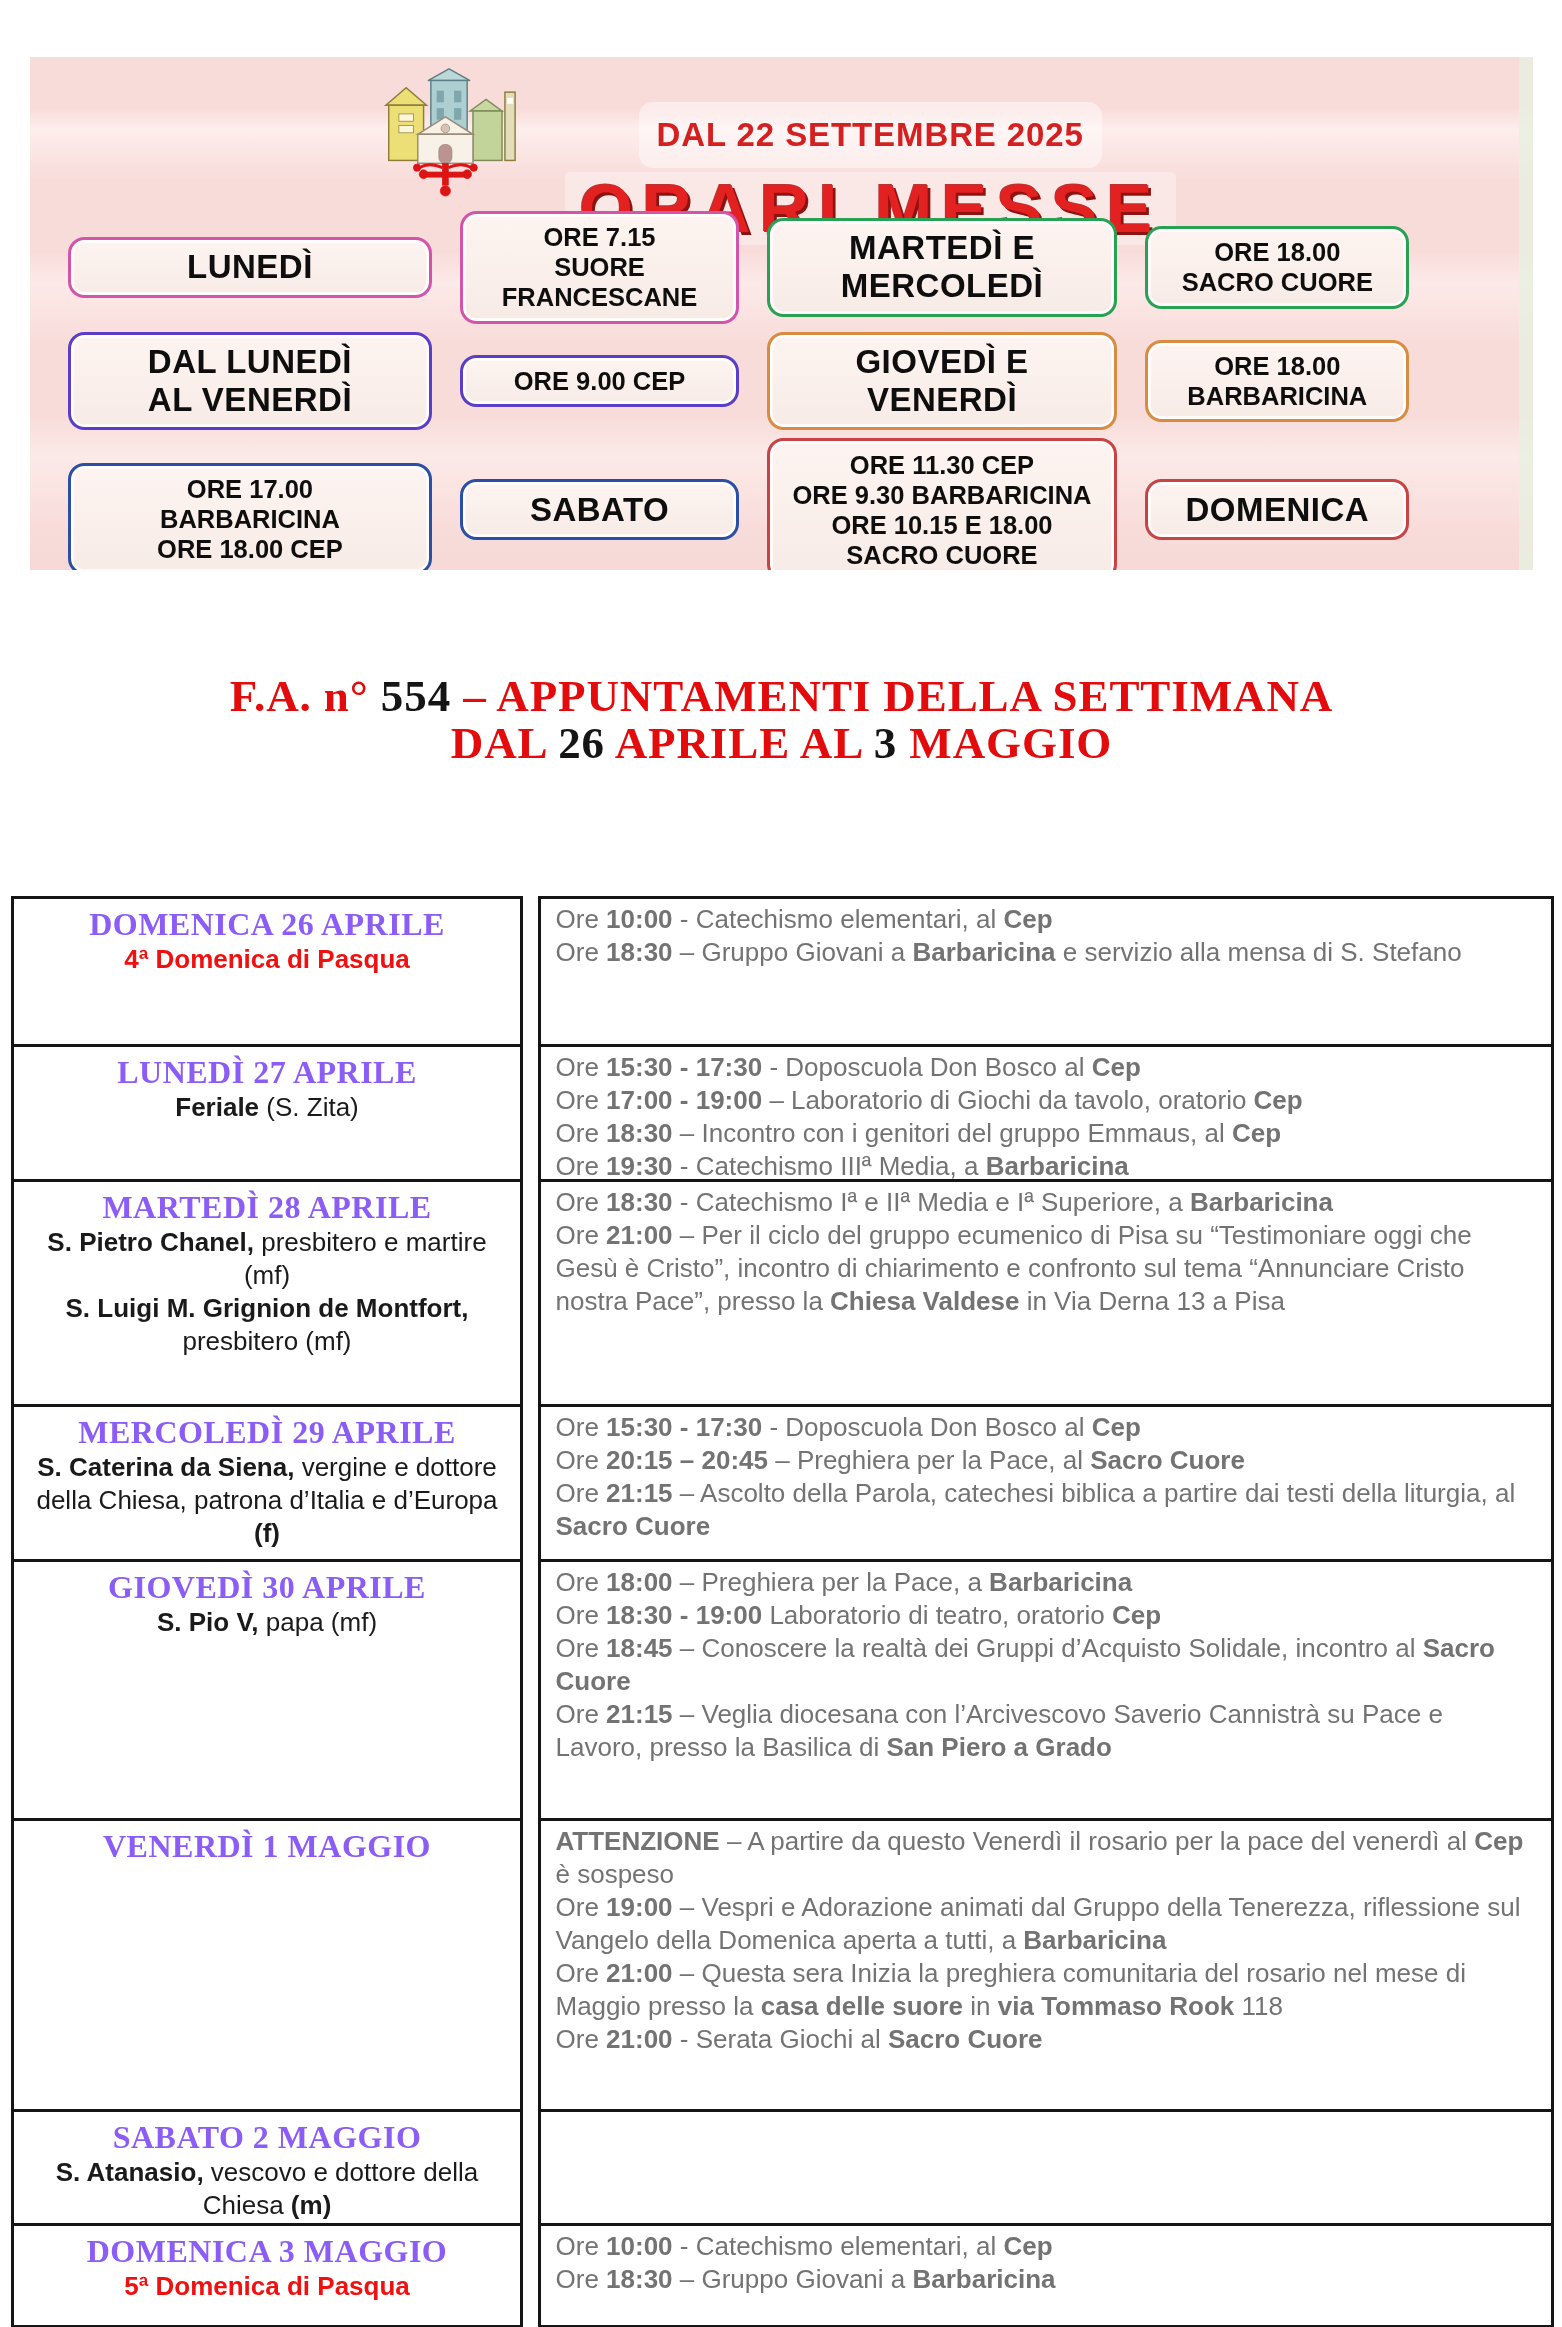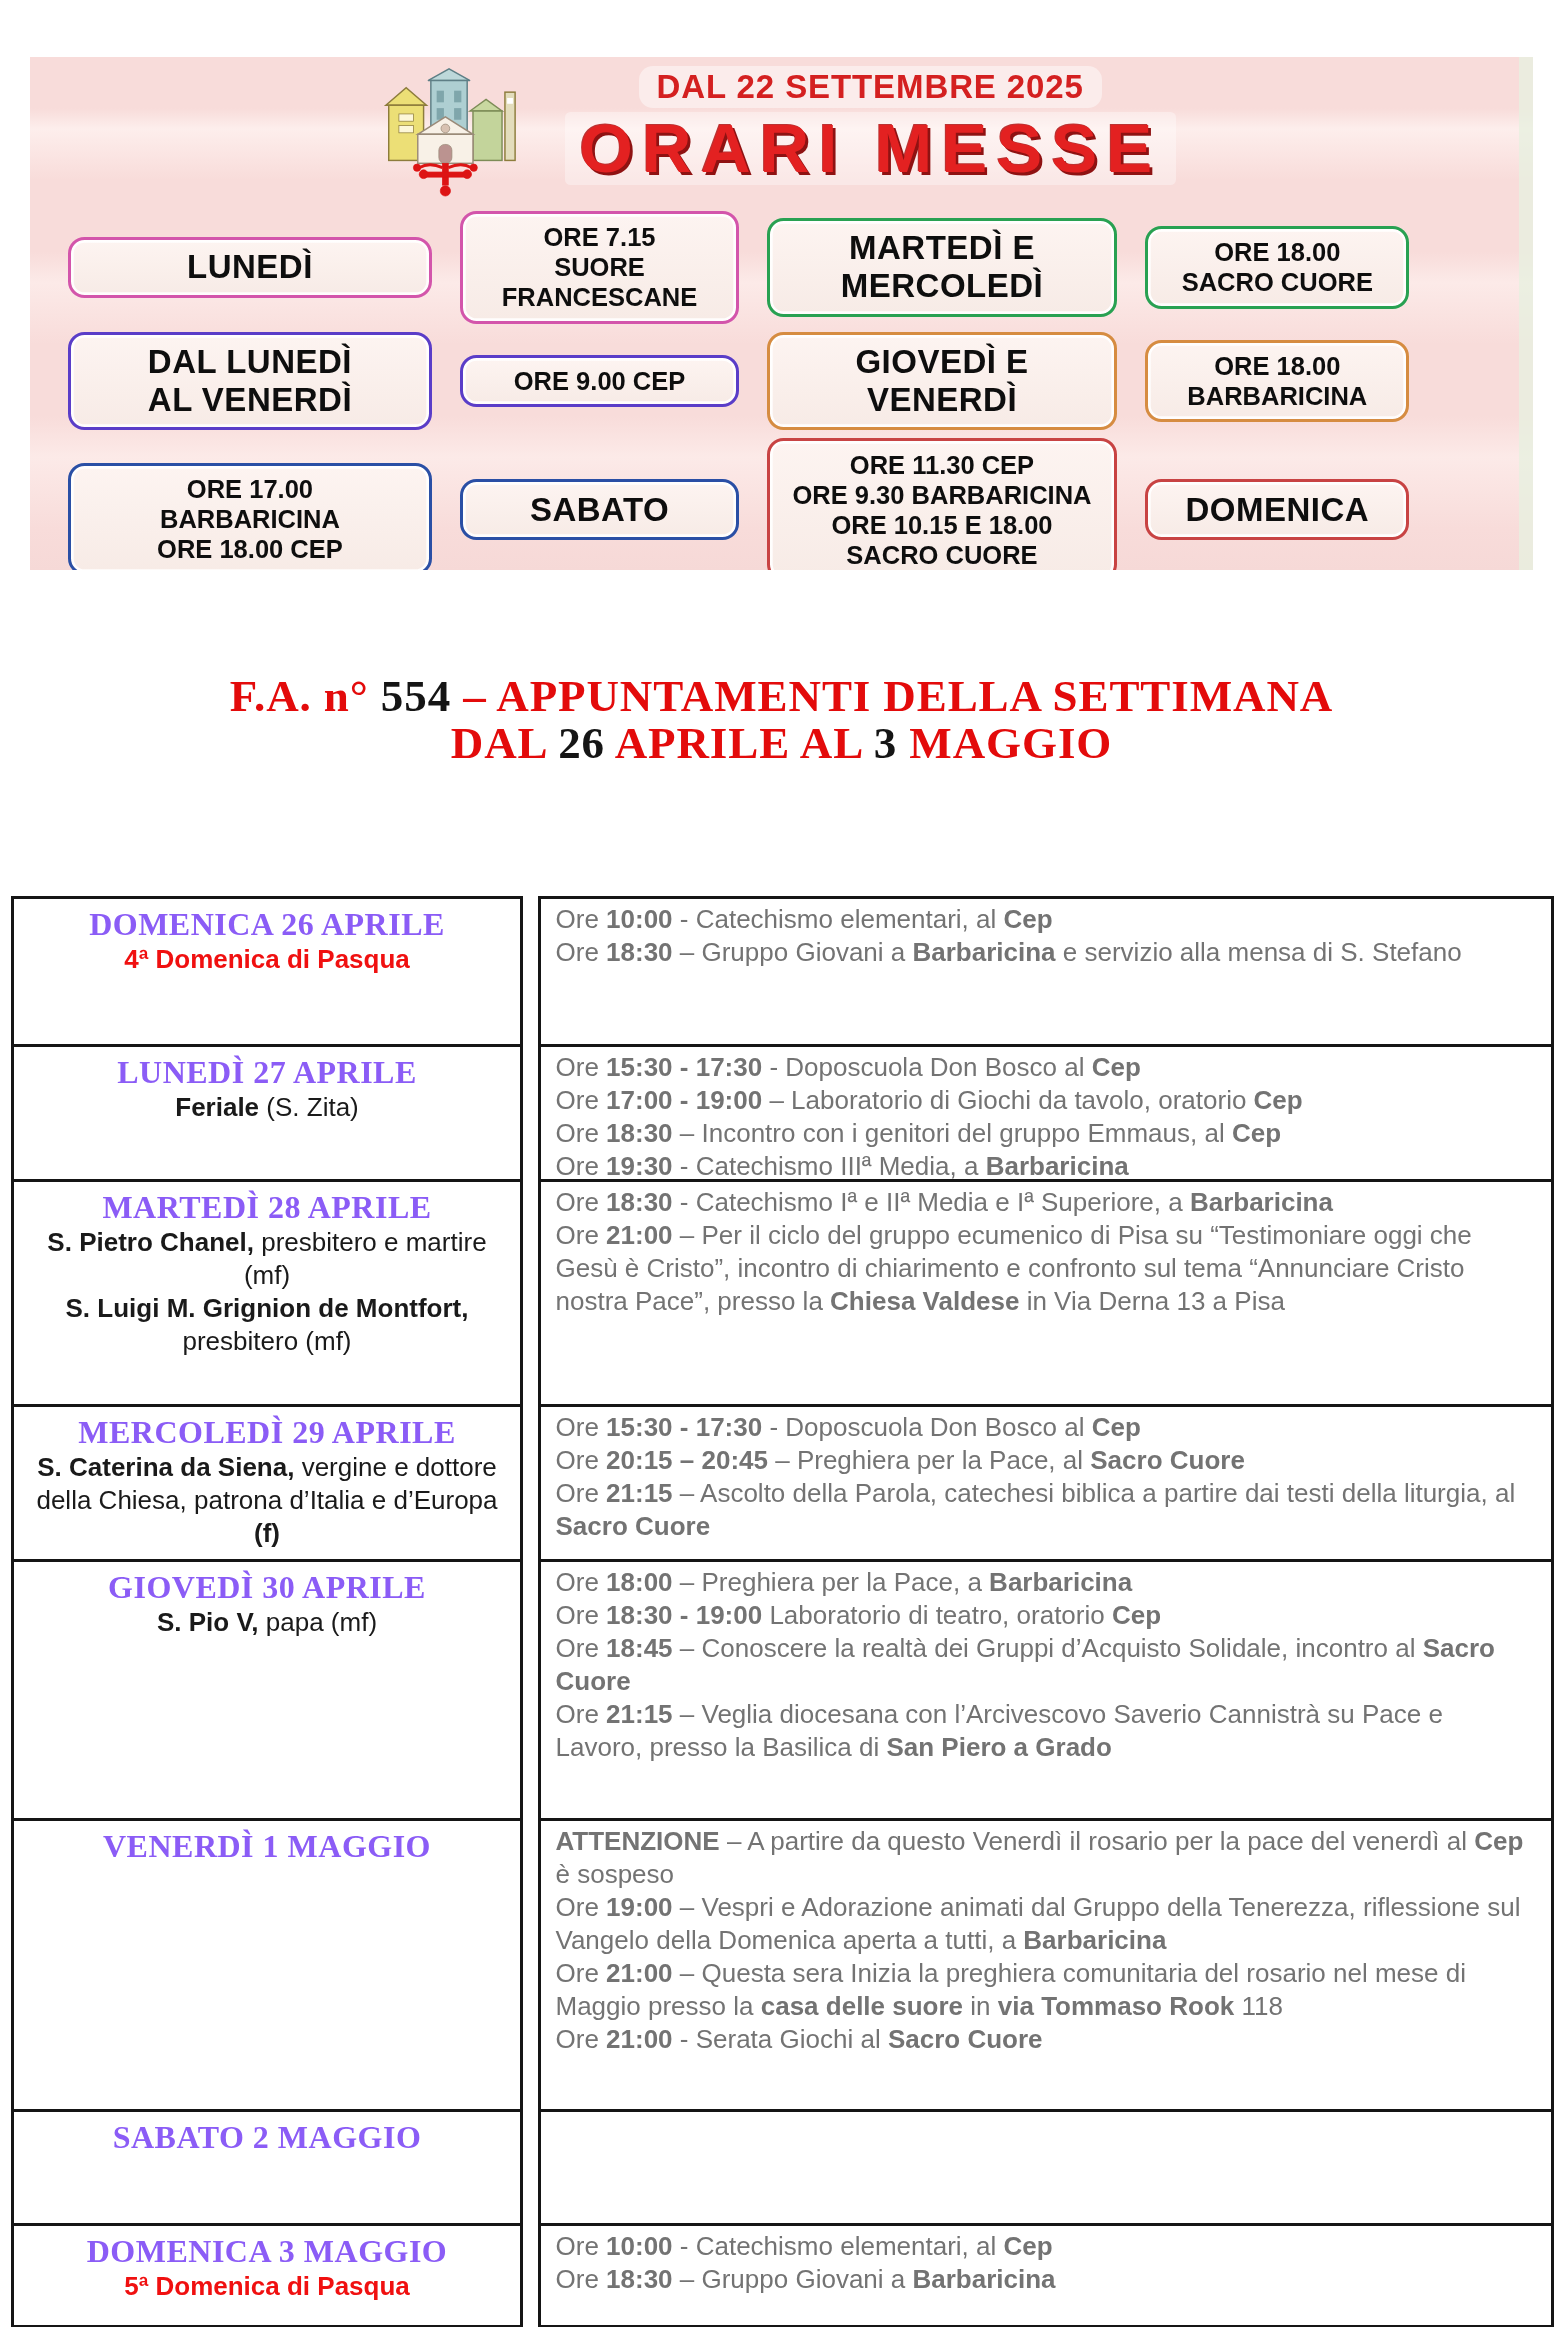--- a/index.html
+++ b/index.html
@@ -21,21 +21,21 @@
   .masthead::after{
     content:"";position:absolute;right:0;top:0;width:14.5px;height:100%;
     background:#e7f0e0;opacity:.8;
   }
   .mh-top{display:flex;align-items:flex-start;padding:9px 0 0 23%;height:138px;}
   .mh-illustration{flex:0 0 auto;}
   .mh-titles{margin-left:27px;text-align:center;}
   .mh-date{
     display:inline-block;font-size:33px;font-weight:900;color:#d42020;
     letter-spacing:0.9px;background:rgba(255,255,255,.45);
-    padding:2px 18px;border-radius:14px;
+    padding:14px 18px;border-radius:14px;margin-top:36px;
   }
   .mh-title{
     margin-top:3.6px;font-size:69px;line-height:73px;font-weight:900;color:#e32121;
     letter-spacing:9px;background:rgba(255,255,255,.35);
     padding:0 14.5px;border-radius:5.5px;
     text-shadow:2.7px 2.7px 0 #8f1212, -0.9px -0.9px 0 #b33;
   }
   .mh-grid{
     display:grid;
     grid-template-columns:25.5% 19.5% 24.5% 18.5%;
@@ -201,20 +201,21 @@
     </div>
     <div class="lcell" style="height: 259px;">
       <div class="day-head">GIOVEDÌ 30 APRILE</div>
       <div class="day-sub"><b>S. Pio V,</b> papa (mf)</div>
     </div>
     <div class="lcell" style="height: 291px;">
       <div class="day-head">VENERDÌ 1 MAGGIO</div>
     </div>
     <div class="lcell" style="height: 114px;">
       <div class="day-head">SABATO 2 MAGGIO</div>
+      <div class="day-sub"><b>S. Atanasio,</b> vescovo e dottore della Chiesa <b>(m)</b></div>
     </div>
     <div class="lcell" style="height: 102px;">
       <div class="day-head">DOMENICA 3 MAGGIO</div>
       <div class="day-sub red">5ª Domenica di Pasqua</div>
     </div>
   </div>
 <div class="wt-col wt-right" id="wt-right">
     <div class="rcell" style="height: 145px;">
       <div class="event-line">Ore <b>10:00</b> - Catechismo elementari, al <b>Cep</b></div>
       <div class="event-line">Ore <b>18:30</b> – Gruppo Giovani a <b>Barbaricina</b> e servizio alla mensa di S. Stefano</div>

